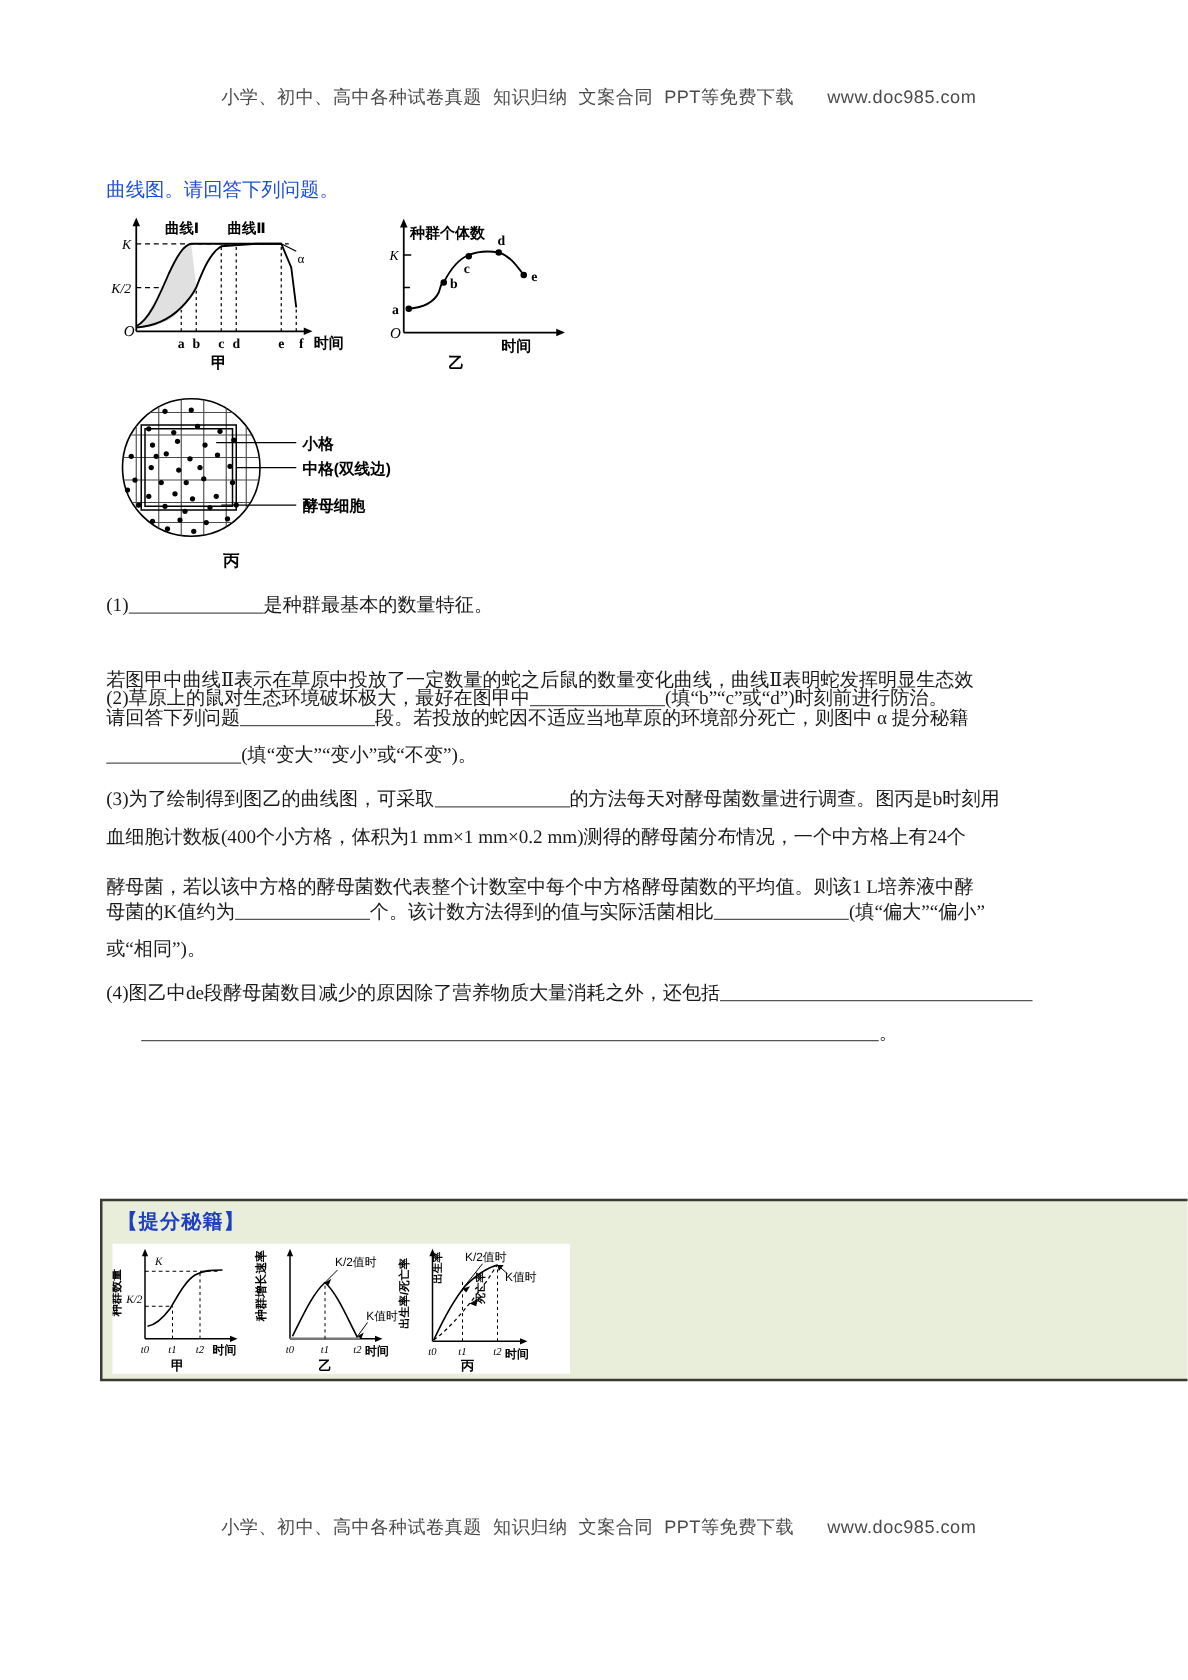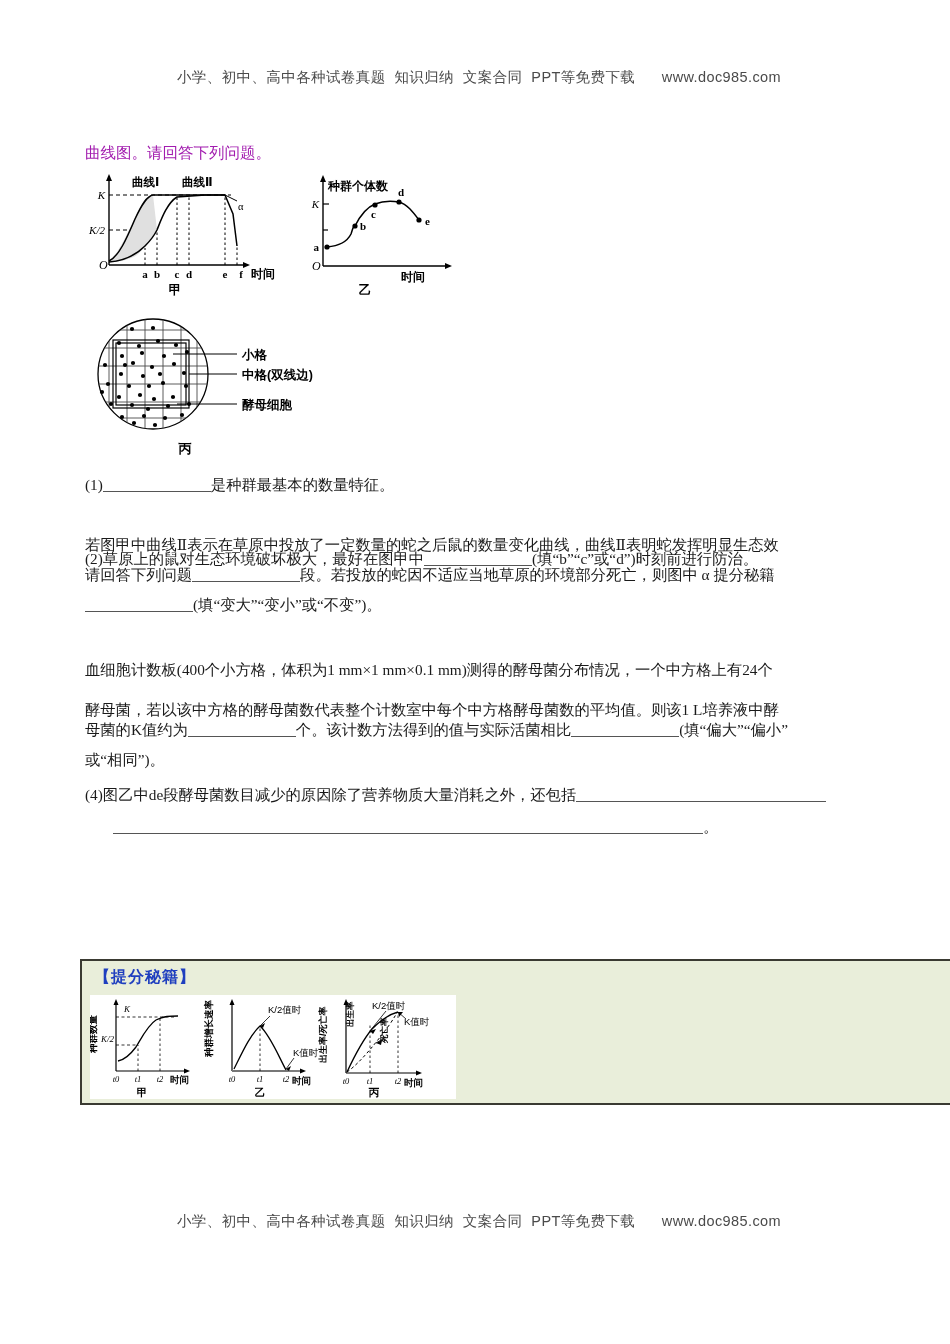--- a/index.html
+++ b/index.html
@@ -16,21 +16,21 @@
     font-size:14.5px;color:#4a4a4a;letter-spacing:.4px;
     font-family:"Liberation Sans","DejaVu Sans",sans-serif;
     white-space:pre;
   }
   .wm-head{top:68px;}
   .wm-foot{top:1212px;}
 
   
   .qtext{
     position:absolute;left:85px;width:790px;
-    font-size:15.5px;line-height:20px;color:#a21caf;
+    font-size:15.5px;line-height:20px;color:#1d4ed8;
     font-family:"Liberation Serif","DejaVu Serif",serif;
   }
   .lead{top:143px;}
   .para{position:absolute;left:85px;width:795px;font-size:15.3px;line-height:30px;text-align:justify;}
   .blank{display:inline-block;border-bottom:1px solid #555;height:15px;vertical-align:-2px;}
   .bl-md{width:108px;}
   .bl-lg{width:250px;}
 
   
   .fig{position:absolute;}
@@ -231,22 +231,25 @@
   <div class="para" style="top:530px;">
     <span>若图甲中曲线Ⅱ表示在草原中投放了一定数量的蛇之后鼠的数量变化曲线，曲线Ⅱ表明蛇发挥明显生态效</span>
   </div>
   <div class="para" style="top:560px;">
     <span>请回答下列问题</span><span class="blank bl-md"></span><span>段。若投放的蛇因不适应当地草原的环境部分死亡，则图中 α 提分秘籍</span>
   </div>
   <div class="para" style="top:590px;">
     <span class="blank bl-md"></span><span>(填“变大”“变小”或“不变”)。</span>
   </div>
 
+  <div class="para" style="top:625px;">
+    <span>(3)</span><span>为了绘制得到图乙的曲线图，可采取</span><span class="blank bl-md"></span><span>的方法每天对酵母菌数量进行调查。图丙是b时刻用</span>
+  </div>
   <div class="para" style="top:655px;">
-    <span>血细胞计数板(400个小方格，体积为1 mm×1 mm×0.1 mm)测得的酵母菌分布情况，一个中方格上有24个</span>
+    <span>血细胞计数板(400个小方格，体积为1 mm×1 mm×0.2 mm)测得的酵母菌分布情况，一个中方格上有24个</span>
   </div>
   <div class="para" style="top:695px;">
     <span>酵母菌，若以该中方格的酵母菌数代表整个计数室中每个中方格酵母菌数的平均值。则该1 L培养液中酵</span>
   </div>
   <div class="para" style="top:715px;">
     <span>母菌的K值约为</span><span class="blank bl-md"></span><span>个。该计数方法得到的值与实际活菌相比</span><span class="blank bl-md"></span><span>(填“偏大”“偏小”</span>
   </div>
   <div class="para" style="top:745px;">
     <span>或“相同”)。</span>
   </div>

